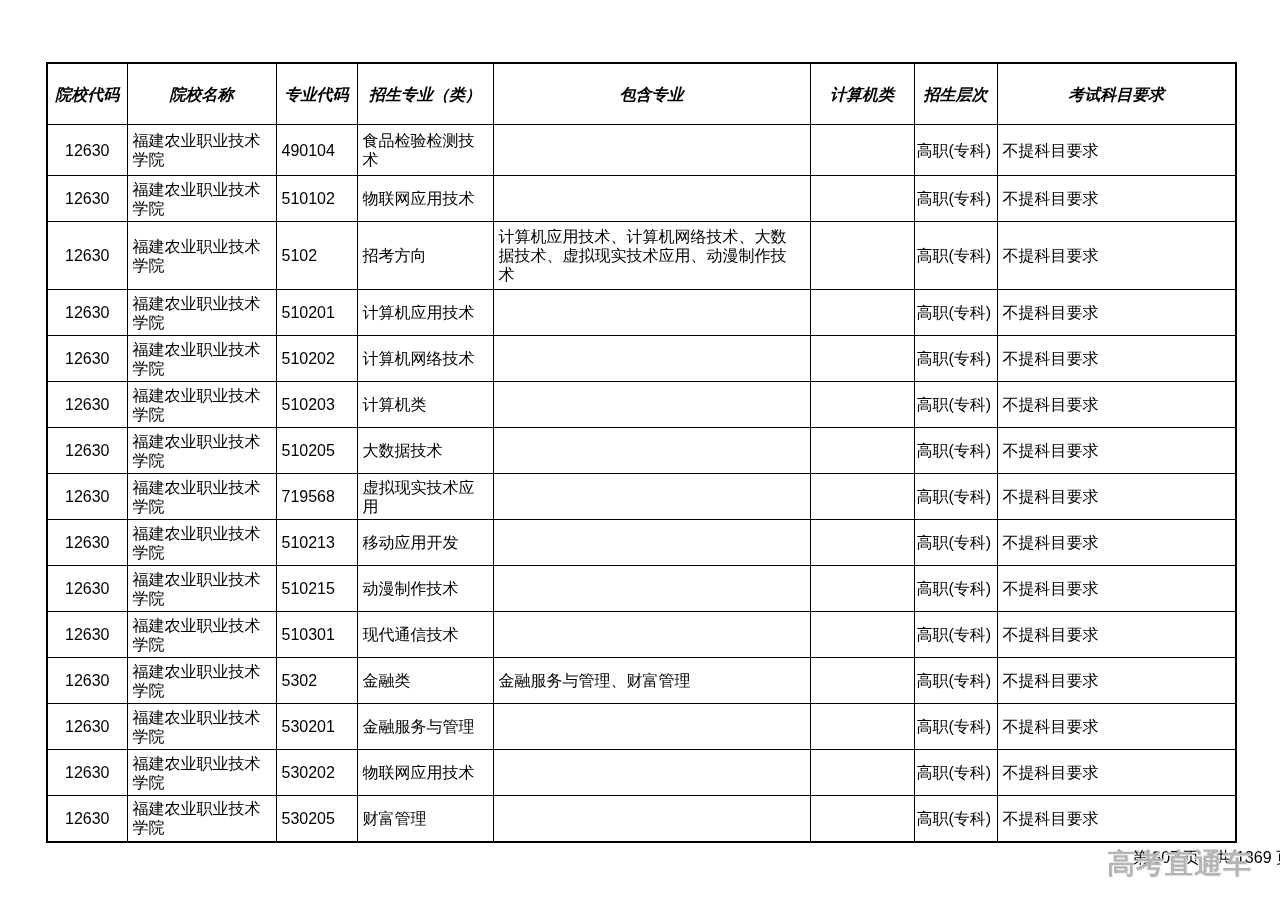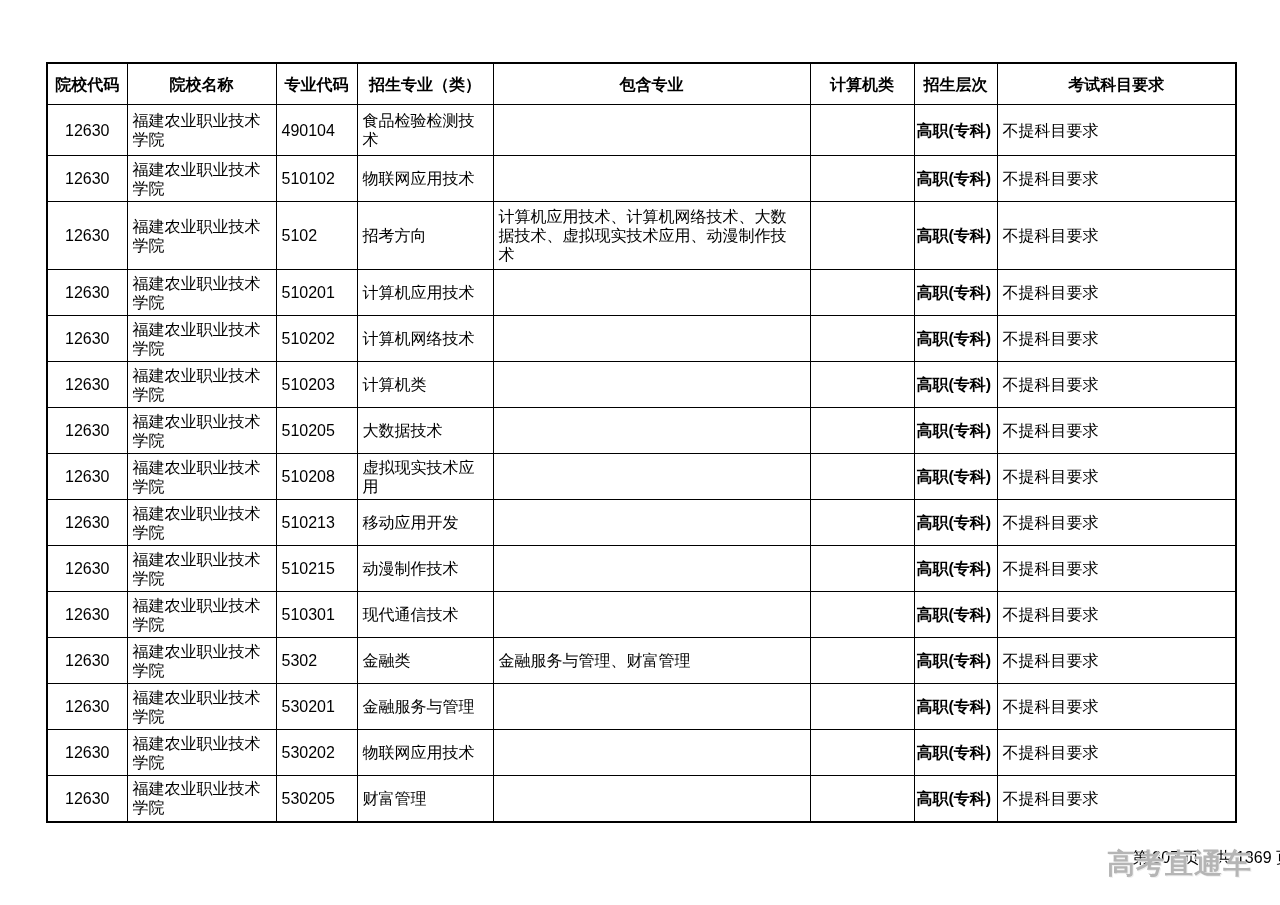--- a/index.html
+++ b/index.html
@@ -11,27 +11,27 @@
     position:absolute;left:46px;top:62px;width:1189px;
     border-collapse:collapse;table-layout:fixed;
     border:2px solid #000;
   }
   .page-table th,.page-table td{
     border:1px solid #000;
     font-size:16px;line-height:19px;
     overflow:hidden;
   }
   .page-table th{
-    font-weight:bold;text-align:center;height:28px;padding:6px 2px;
+    font-weight:bold;text-align:center;height:28px;padding:16px 2px;font-style:italic;
   }
   .page-table td{
     padding:2px 5px;vertical-align:middle;word-break:break-all;text-align:left;
   }
   .page-table td.col-code{text-align:center;padding:12px 2px;}
-  .page-table td.col-level{padding:10px 2px;font-weight:bold;}
+  .page-table td.col-level{padding:10px 2px;}
   .page-table td.col-included{padding-right:12px;}
   .page-table tbody tr{height:46px;}
   .page-table tbody tr:nth-child(1){height:51px;}
   .page-table tbody tr:nth-child(3){height:68px;}
   .footer-pageinfo{
     position:absolute;top:848px;left:12px;width:100%;
     text-align:right;font-size:16px;color:#000;
   }
   .watermark{
     position:absolute;top:845px;right:28px;
@@ -132,21 +132,21 @@
         <td class="col-major-code">510205</td>
         <td class="col-major">大数据技术</td>
         <td class="col-included"></td>
         <td class="col-direction"></td>
         <td class="col-level">高职(专科)</td>
         <td class="col-subjects">不提科目要求</td>
       </tr>
       <tr>
         <td class="col-code">12630</td>
         <td class="col-school">福建农业职业技术学院</td>
-        <td class="col-major-code">510208</td>
+        <td class="col-major-code">719568</td>
         <td class="col-major">虚拟现实技术应用</td>
         <td class="col-included"></td>
         <td class="col-direction"></td>
         <td class="col-level">高职(专科)</td>
         <td class="col-subjects">不提科目要求</td>
       </tr>
       <tr>
         <td class="col-code">12630</td>
         <td class="col-school">福建农业职业技术学院</td>
         <td class="col-major-code">510213</td>

